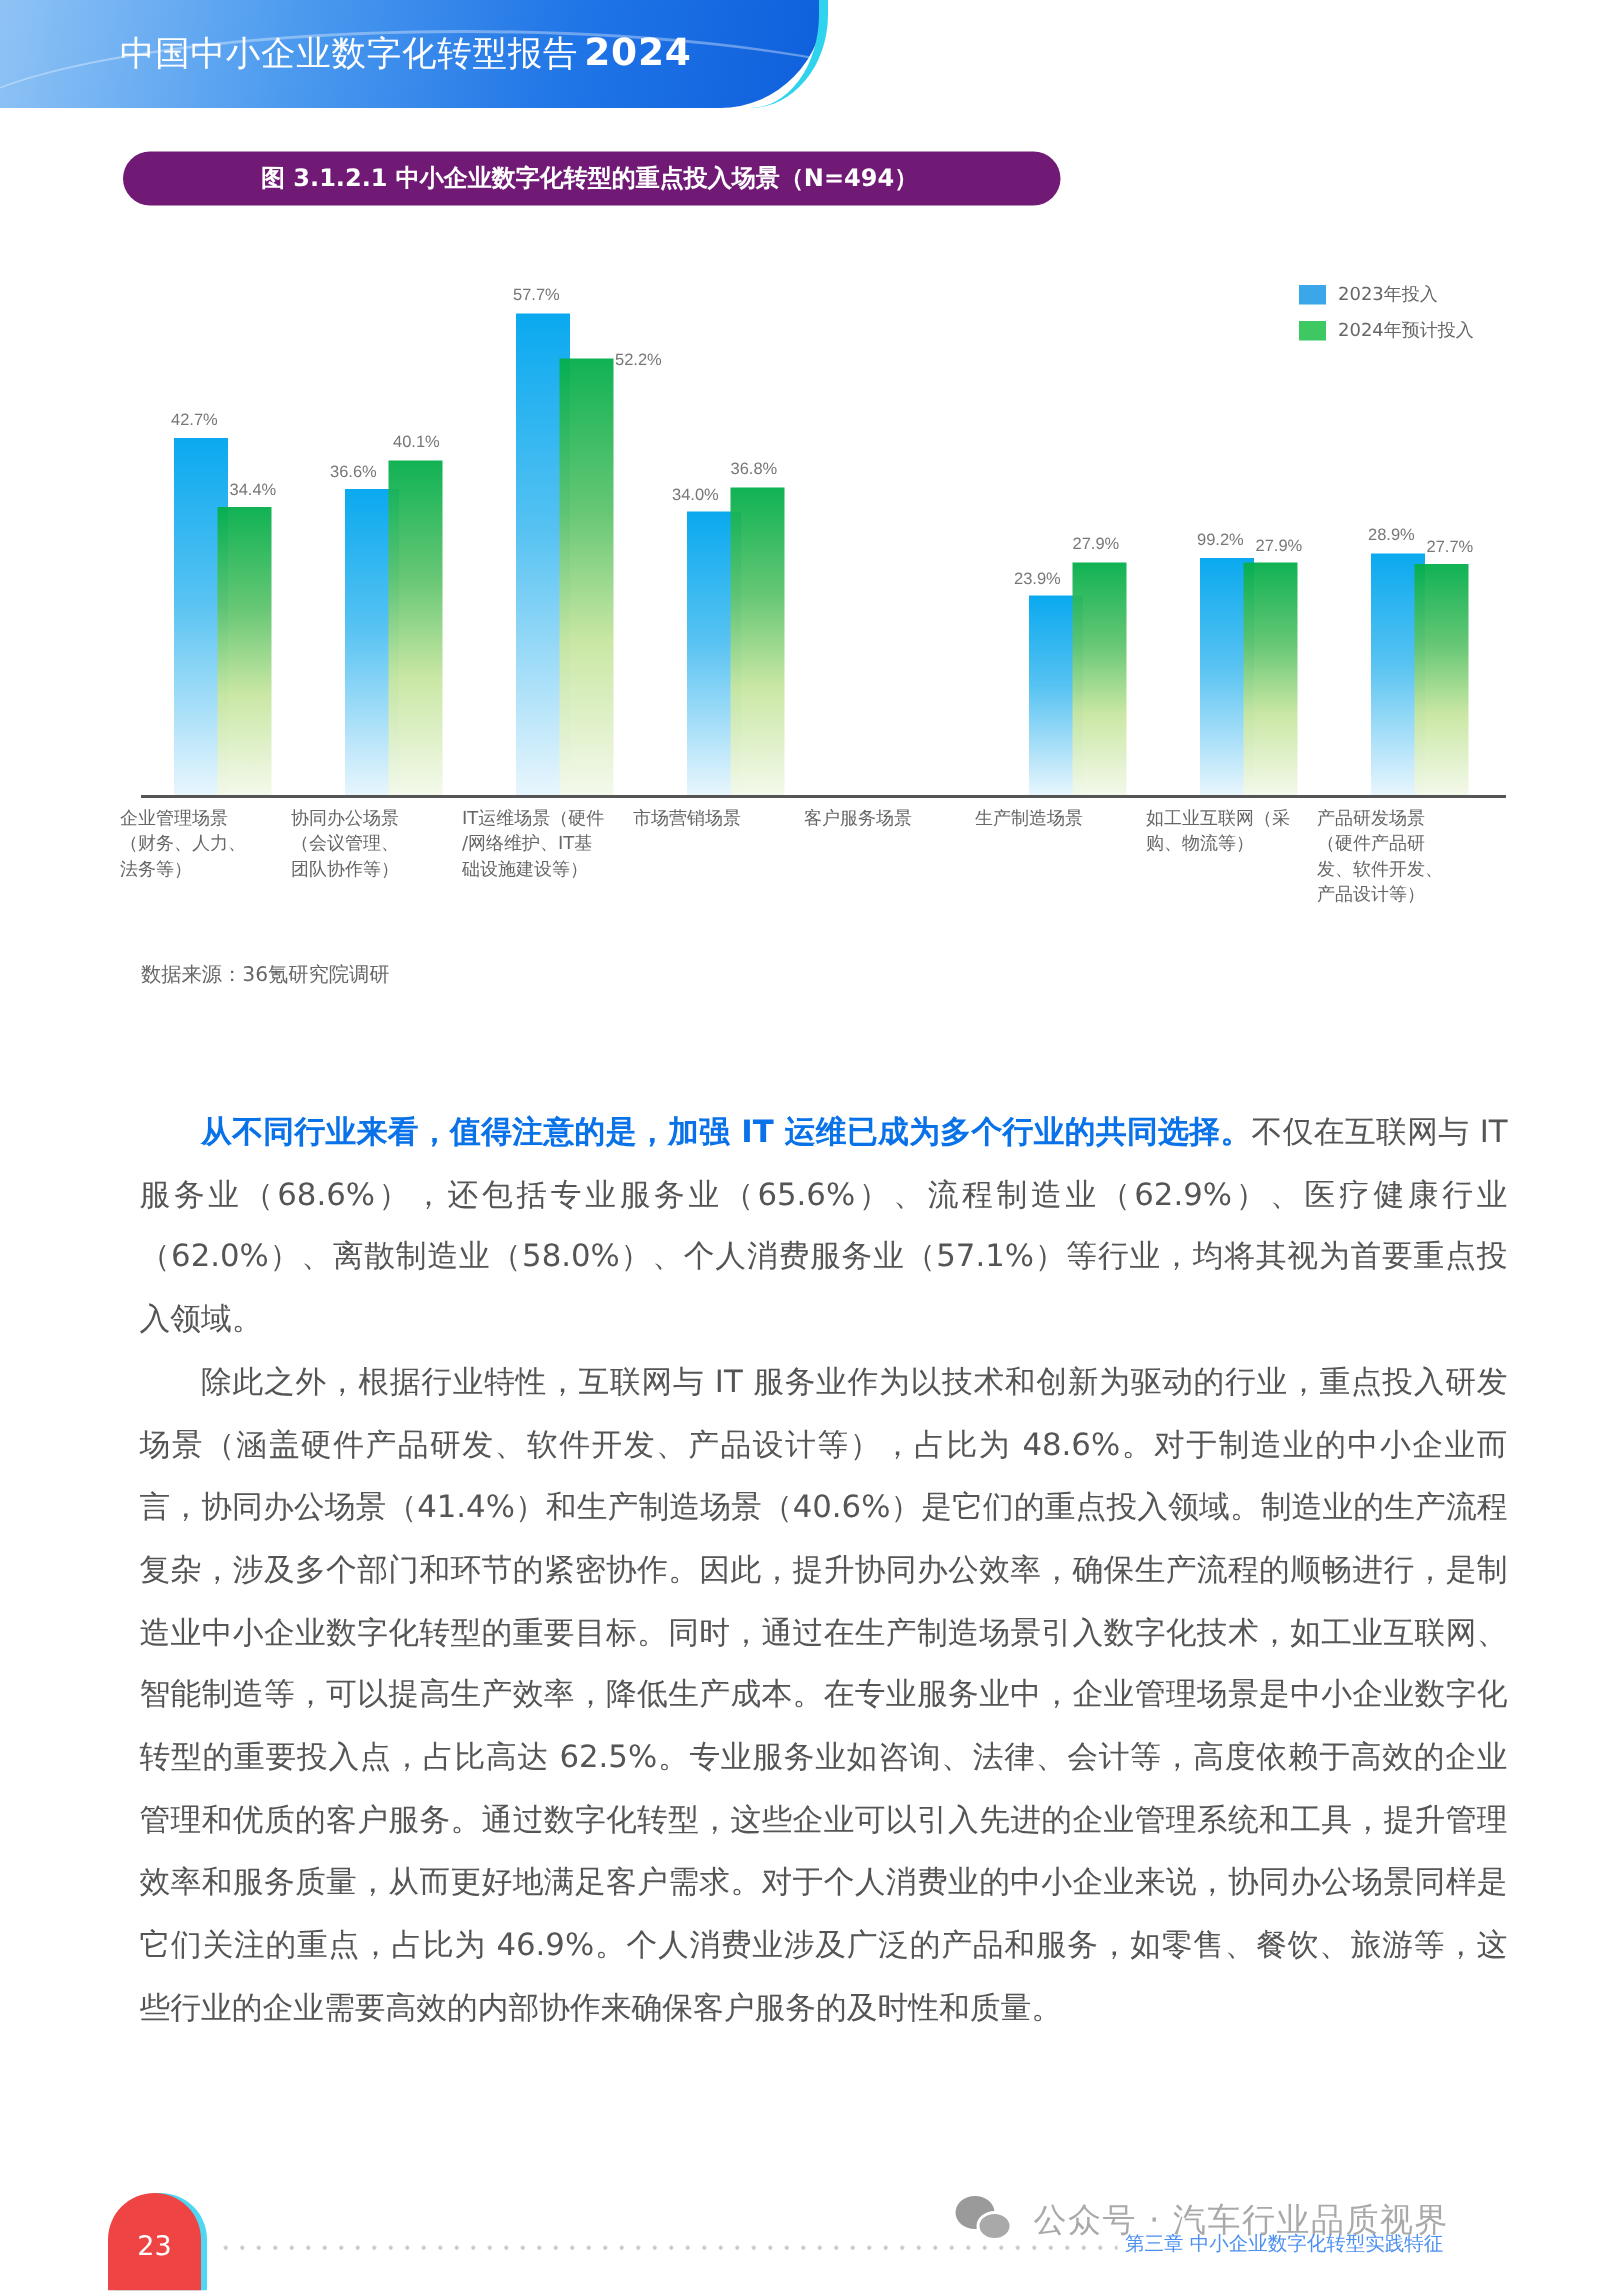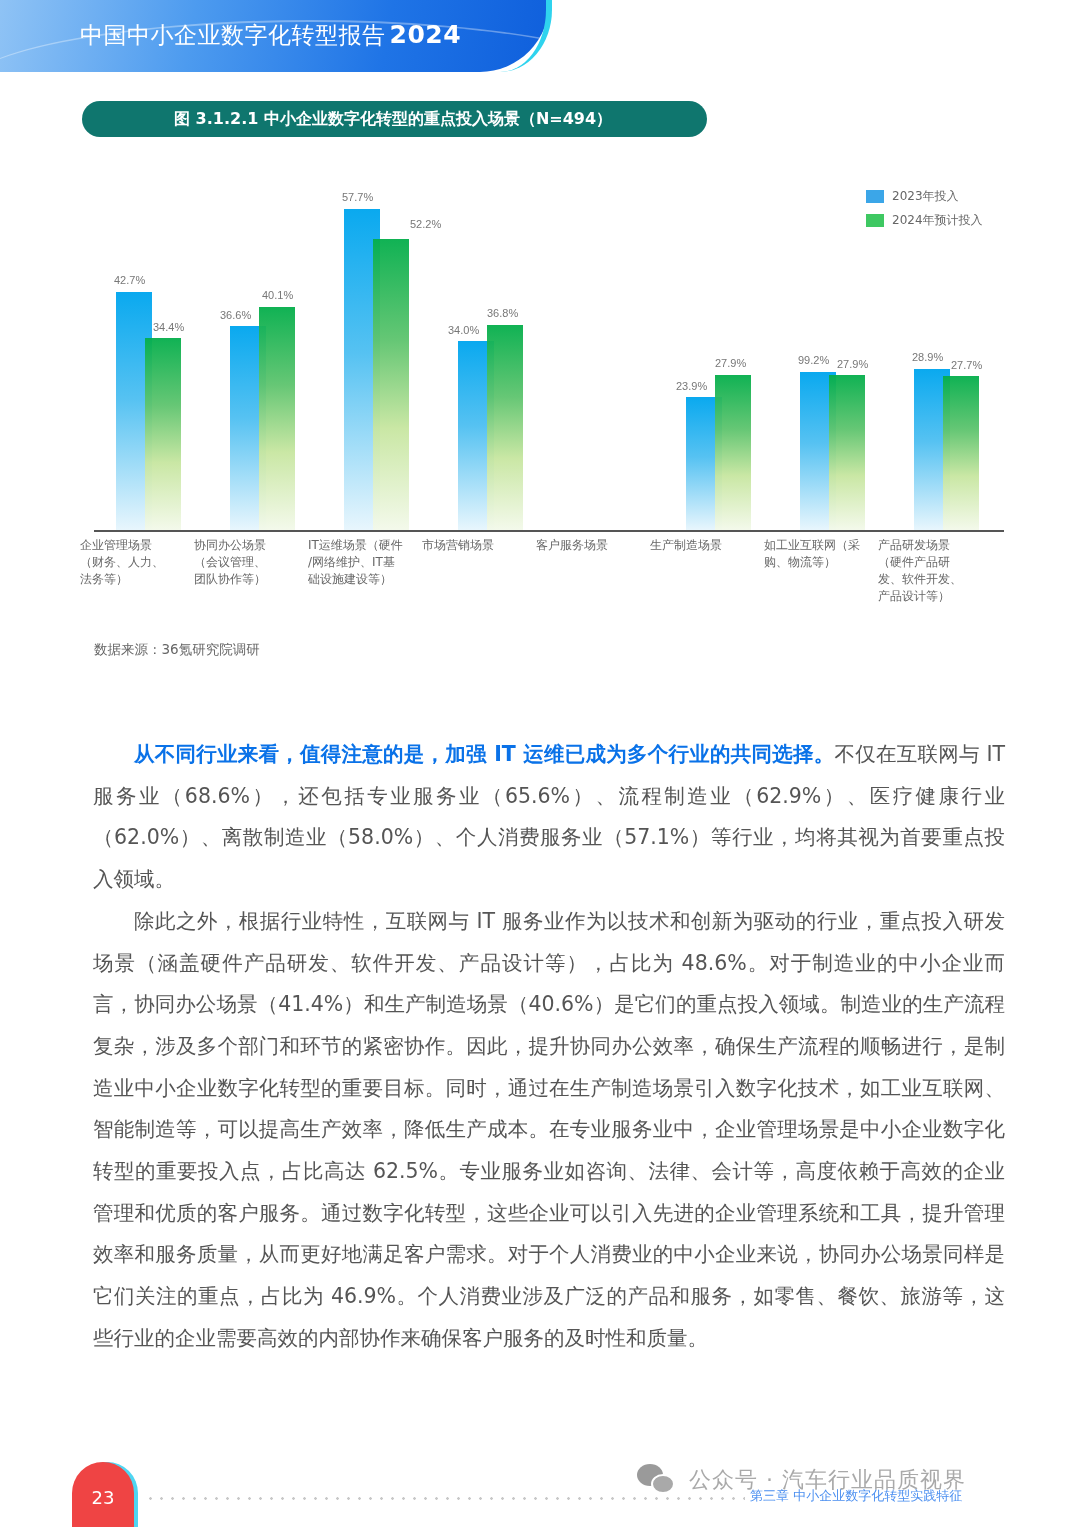--- a/index.html
+++ b/index.html
@@ -20,21 +20,21 @@
     position: absolute; left: 500px; top: 0; width: 52px; height: 72px;
     border-right: 6px solid #2fd3ee; border-bottom-right-radius: 60px 72px;
   }
   .header-title {
     position: absolute; left: 80px; top: 20px; font-size: 23px; color: #fff; letter-spacing: 0.5px;
   }
   .header-title .year { font-weight: bold; font-size: 25px; margin-left: 4px; }
 
   .fig-title-bar {
     position: absolute; left: 82px; top: 101px; width: 625px; height: 36px;
-    background: #0f766e; border-radius: 18px;
+    background: #701a75; border-radius: 18px;
     color: #fff; font-weight: bold; font-size: 16px;
     display: flex; align-items: center; padding-left: 92px;
   }
 
   .chart { position: absolute; left: 94px; top: 170px; width: 910px; height: 450px; }
   .legend { position: absolute; left: 772px; top: 14px; font-size: 12px; color: #666; }
   .legend-item { display: flex; align-items: center; height: 24px; }
   .legend-swatch { width: 18px; height: 13px; margin-right: 8px; }
 
   .baseline { position: absolute; left: 0; top: 360px; width: 910px; height: 2px; background: #555; }
@@ -117,21 +117,21 @@
       <div class="val" style="left: -10px; top: 139.138px;">36.6%</div>
       <div class="val" style="left: 32px; top: 118.643px;">40.1%</div>
     </div>
     <div class="cat-label" style="left: 100px;">协同办公场景
 （会议管理、
 团队协作等）</div>
     <div class="group" style="left: 250px;">
       <div class="bar b23" style="left: 0px; height: 321.389px;"></div>
       <div class="bar b24" style="left: 29px; height: 290.754px;"></div>
       <div class="val" style="left: -2px; top: 20.611px;">57.7%</div>
-      <div class="val" style="left: 37px; top: 48px; padding-left: 29px;">52.2%</div>
+      <div class="val" style="left: 37px; top: 64px; padding-left: 29px;">52.2%</div>
     </div>
     <div class="cat-label" style="left: 214px;">IT运维场景（硬件
 /网络维护、IT基
 础设施建设等）</div>
     <div class="group" style="left: 364px;">
       <div class="bar b23" style="left: 0px; height: 189.38px;"></div>
       <div class="bar b24" style="left: 29px; height: 204.976px;"></div>
       <div class="val" style="left: -10px; top: 153.62px;">34.0%</div>
       <div class="val" style="left: 29px; top: 137.024px;">36.8%</div>
     </div>

